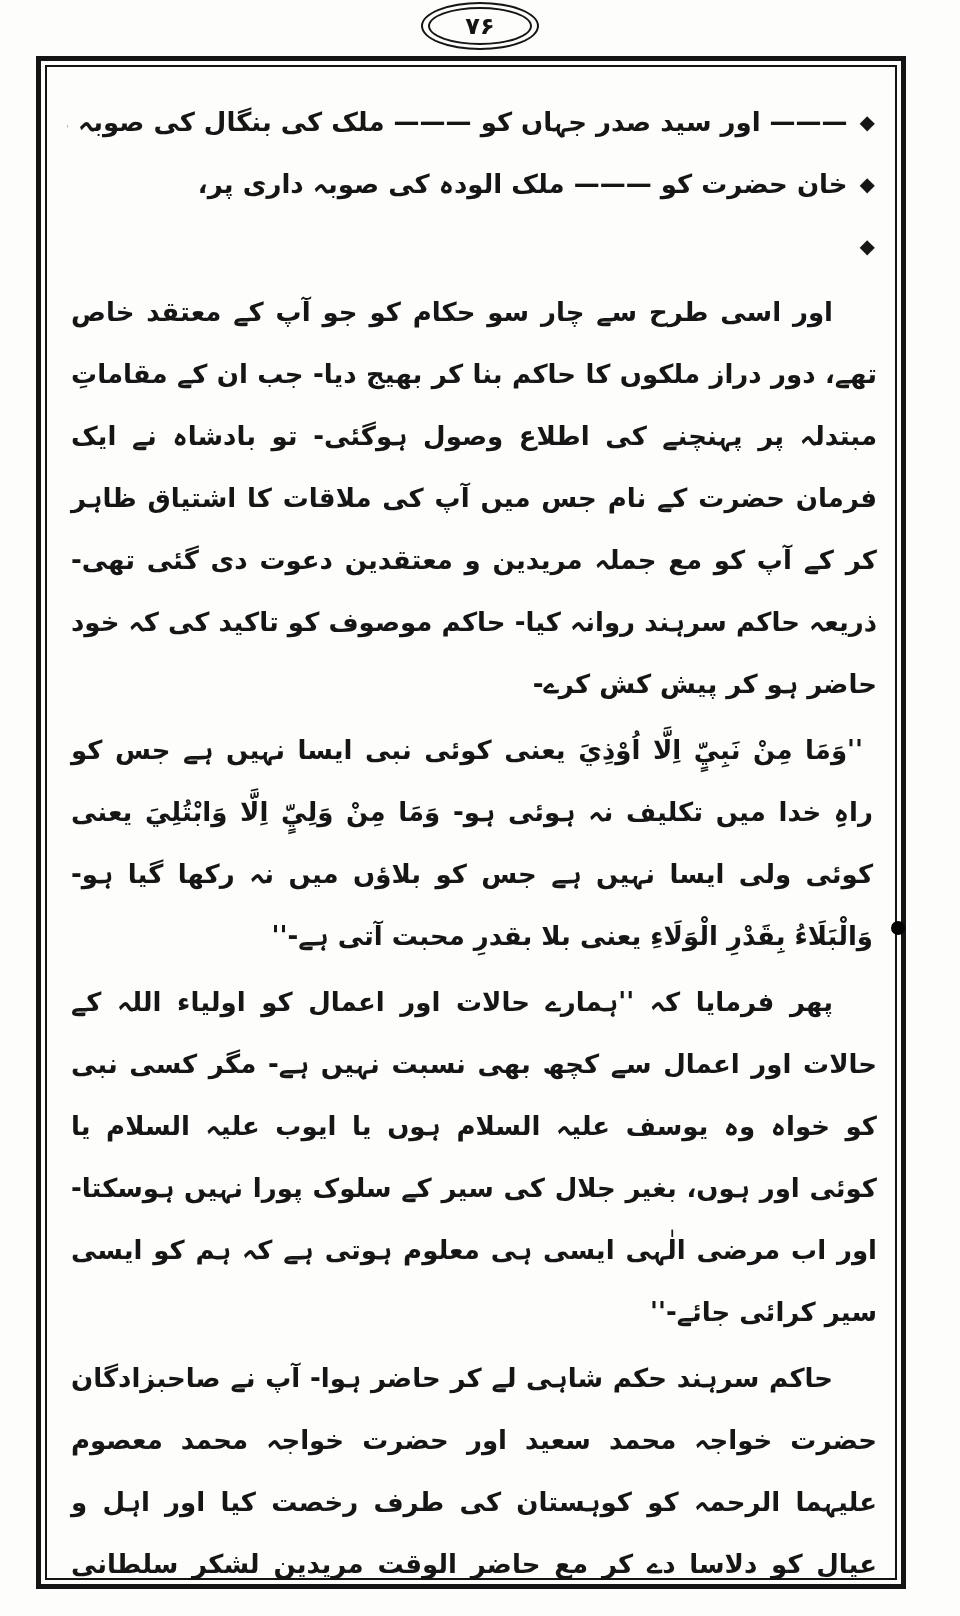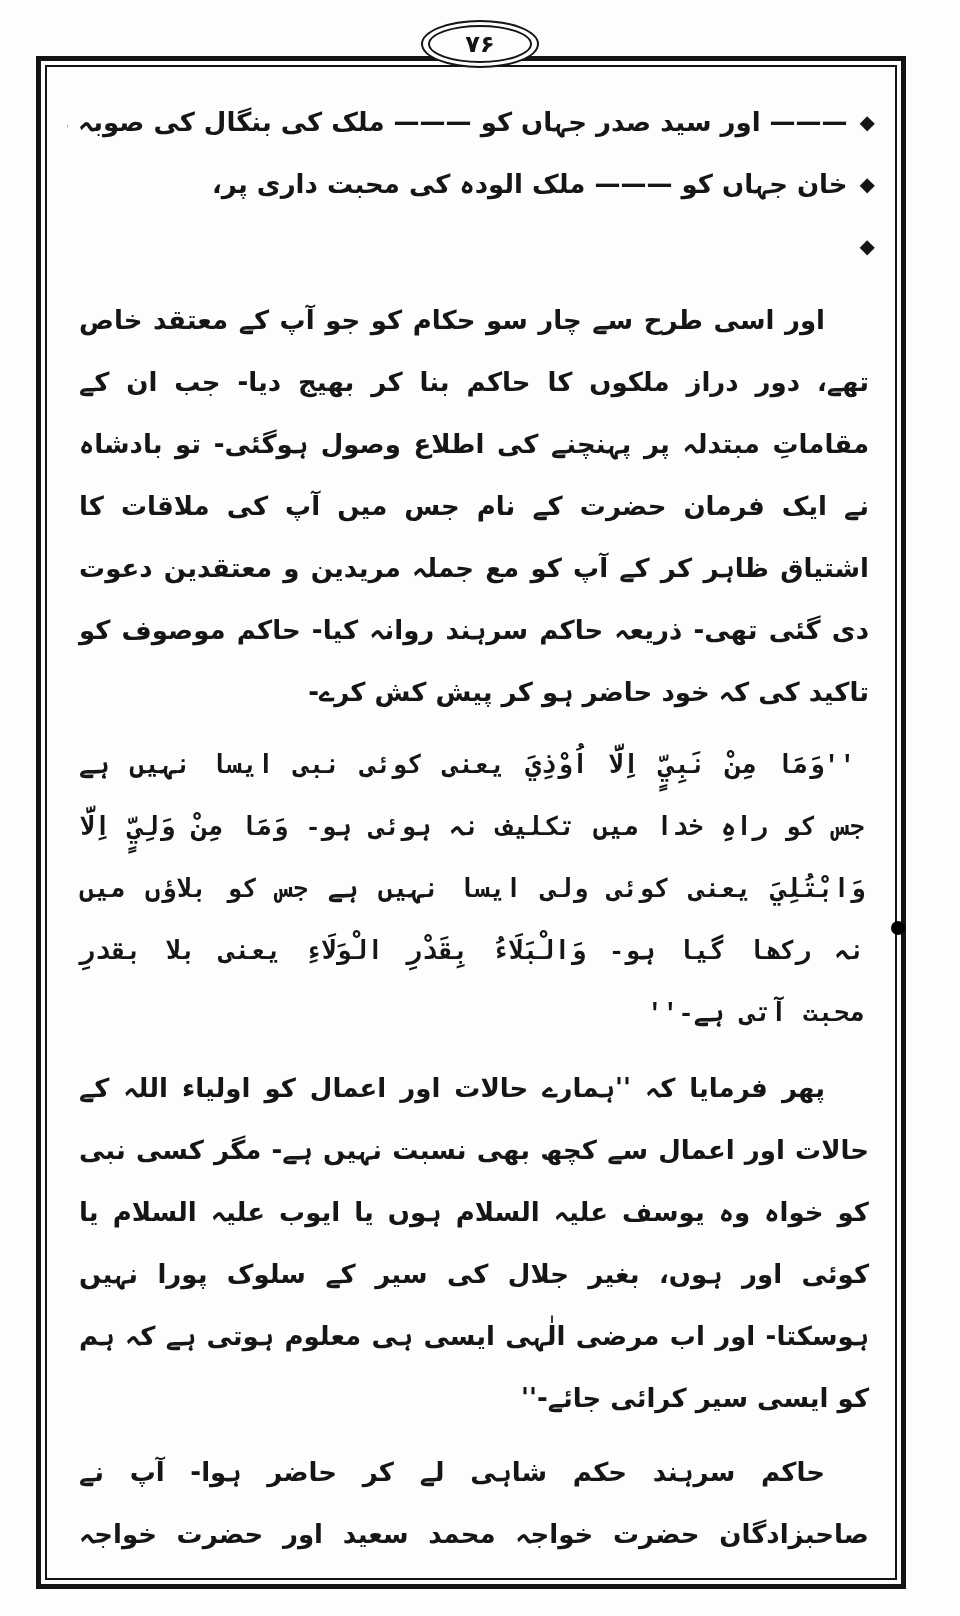--- a/index.html
+++ b/index.html
@@ -19,21 +19,21 @@
     position: relative;
     width: 960px;
     height: 1616px;
     background: #fdfdfc;
     color: #141414;
   }
 
   
   .page-number-badge {
     position: absolute;
-    top: 20px;
+    top: 2px;
     left: 50%;
     transform: translateX(-50%);
     z-index: 2;
   }
   .oval-outer {
     border: 2px solid #151515;
     border-radius: 50%;
     padding: 3px 5px;
     background: #fdfdfc;
   }
@@ -90,29 +90,28 @@
   .diamond {
     font-size: 20px;
     line-height: 62px;
     flex: 0 0 auto;
   }
   .bullet-text {
     overflow: hidden;
   }
 
   p.para {
-    margin: 12px;
+    margin: 4px;
     text-indent: 44px;
     text-align: justify;
     text-justify: inter-word;
   }
   p.para.quote {
     text-indent: 10px;
     padding-right: 4px;
-    font-family: Liberation Mono, monospace;
   }
 
   
   .edge-dot {
     position: absolute;
     right: 55px;
     top: 921px;
     width: 14px;
     height: 14px;
     border-radius: 50%;
@@ -137,21 +136,21 @@
     <div class="frame-inner">
       <div class="content">
 
         <div class="bullet-row">
           <span class="diamond">◆</span>
           <span class="bullet-text">——— اور سید صدر جہاں کو ——— ملک کی بنگال کی صوبہ داری پر،</span>
         </div>
 
         <div class="bullet-row">
           <span class="diamond">◆</span>
-          <span class="bullet-text">خان جہاں کو ——— ملک الودہ کی محبت داری پر،</span>
+          <span class="bullet-text">خان حضرت کو ——— ملک الودہ کی صوبہ داری پر،</span>
         </div>
 
         <div class="bullet-row">
           <span class="diamond">◆</span>
         </div>
 
         <p class="para">اور اسی طرح سے چار سو حکام کو جو آپ کے معتقد خاص تھے، دور دراز ملکوں کا حاکم بنا کر بھیج دیا- جب ان کے مقاماتِ مبتدلہ پر پہنچنے کی اطلاع وصول ہوگئی- تو بادشاہ نے ایک فرمان حضرت کے نام جس میں آپ کی ملاقات کا اشتیاق ظاہر کر کے آپ کو مع جملہ مریدین و معتقدین دعوت دی گئی تھی- ذریعہ حاکم سرہند روانہ کیا- حاکم موصوف کو تاکید کی کہ خود حاضر ہو کر پیش کش کرے-</p>
 
 
         <p class="para quote">''وَمَا مِنْ نَبِيٍّ اِلَّا اُوْذِيَ یعنی کوئی نبی ایسا نہیں ہے جس کو راہِ خدا میں تکلیف نہ ہوئی ہو- وَمَا مِنْ وَلِيٍّ اِلَّا وَابْتُلِيَ یعنی کوئی ولی ایسا نہیں ہے جس کو بلاؤں میں نہ رکھا گیا ہو- وَالْبَلَاءُ بِقَدْرِ الْوَلَاءِ یعنی بلا بقدرِ محبت آتی ہے-''</p>

